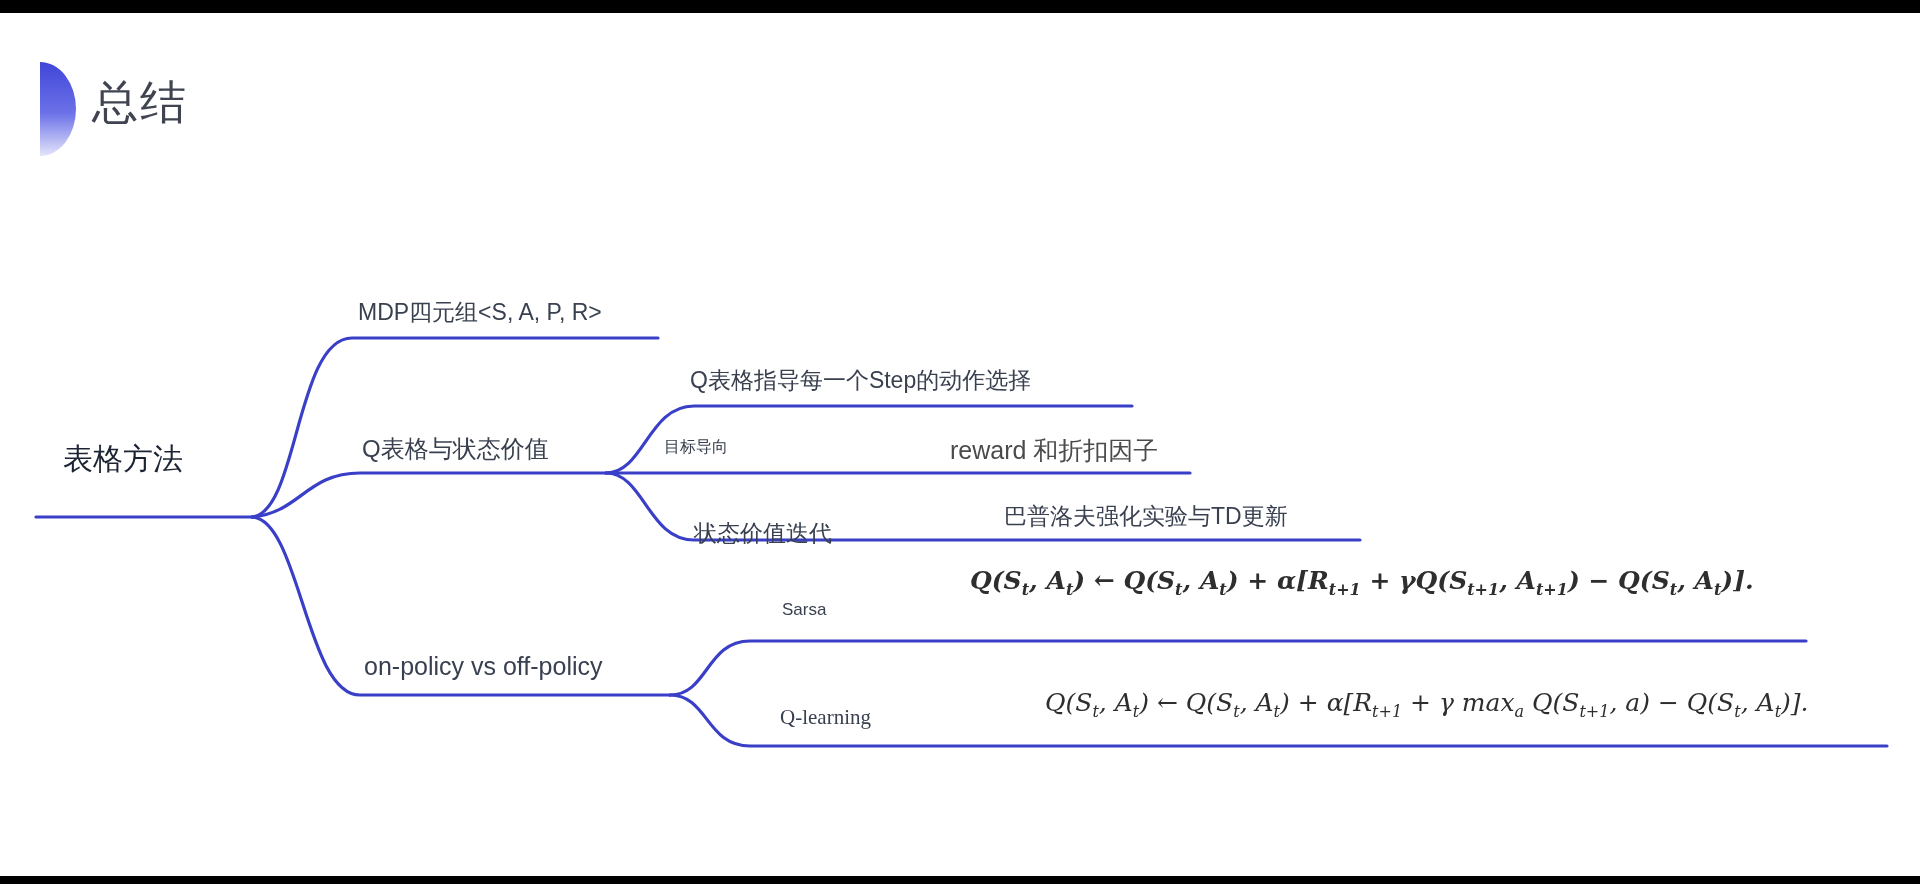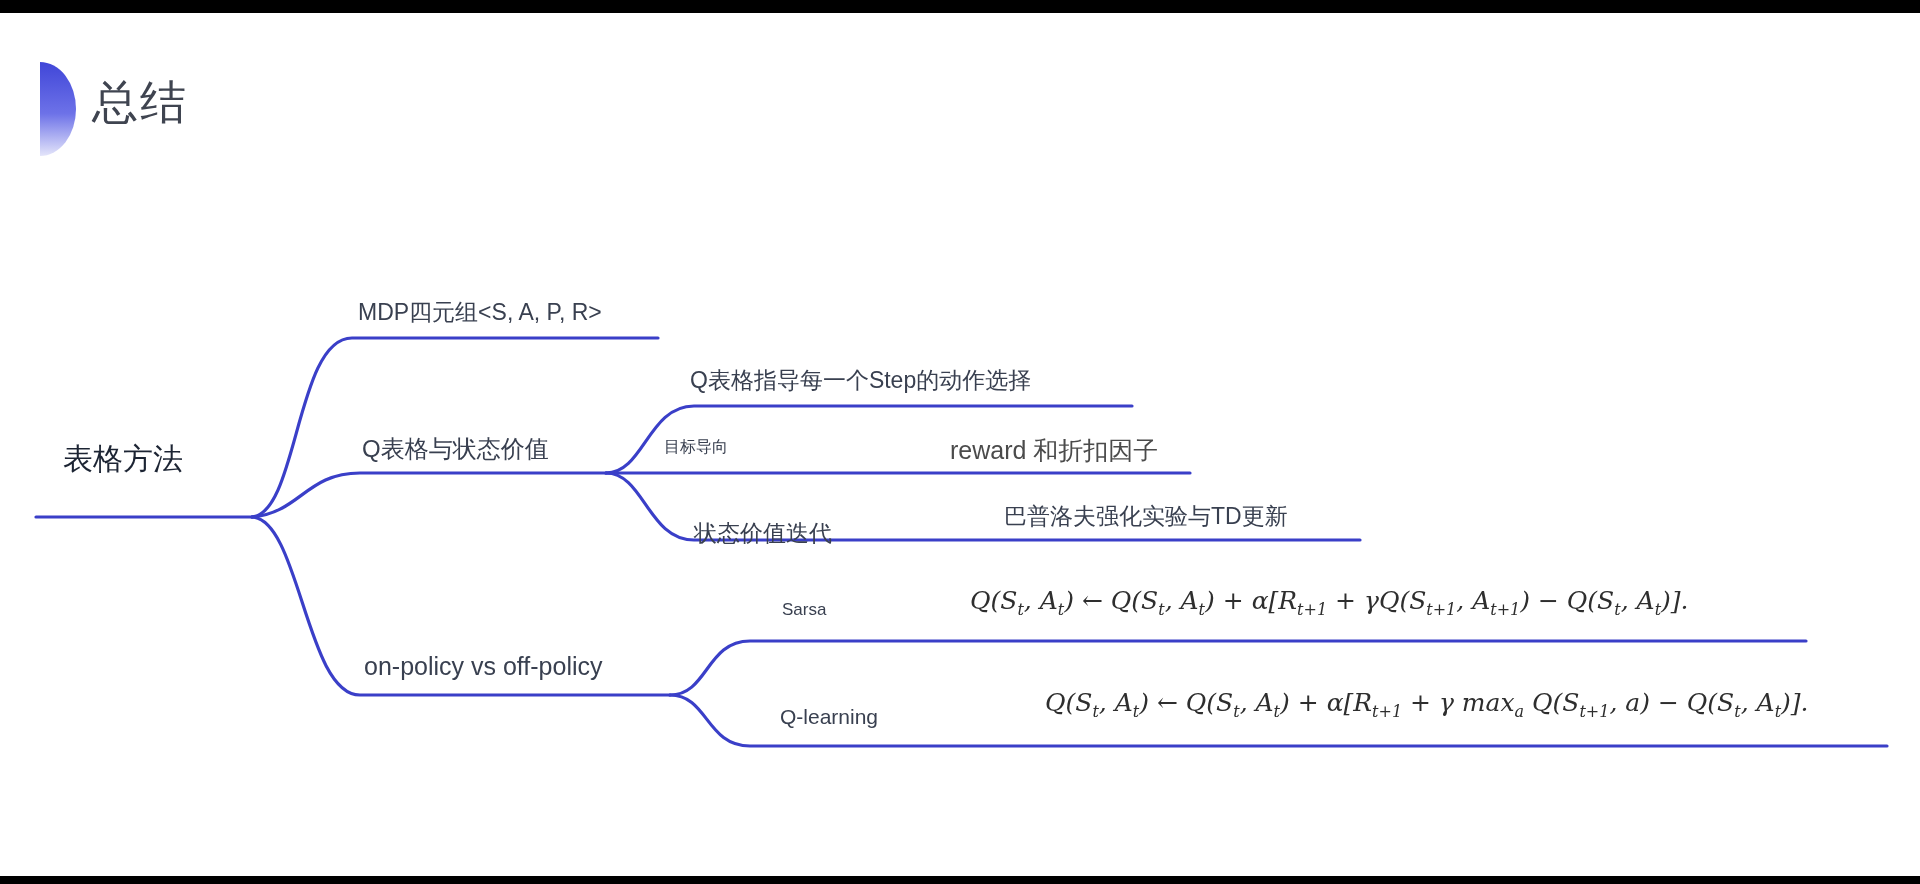--- a/index.html
+++ b/index.html
@@ -49,27 +49,27 @@
   .node{color:var(--node-text);}
   .lbl-mdp{left:358px;top:299px;font-size:23px;}
   .lbl-qtable{left:362px;top:435px;font-size:24px;}
   .lbl-step{left:690px;top:367px;font-size:23px;}
   .lbl-goal{left:664px;top:438px;font-size:16px;}
   .lbl-goal-note{left:938px;top:436px;font-size:25px;color:var(--note-text);margin-left:12px;}
   .lbl-value{left:694px;top:520px;font-size:23px;}
   .lbl-value-note{left:985px;top:503px;font-size:23px;margin-left:19px;}
   .lbl-policy{left:364px;top:652px;font-size:25px;}
   .lbl-sarsa{left:782px;top:580px;font-size:17px;margin-top:20px;}
-  .lbl-qlearning{left:780px;top:705px;font-size:21px;}
+  .lbl-qlearning{left:780px;top:705px;font-size:21px;font-family:Liberation Serif, serif;}
   .formula{
     font-family:"DejaVu Serif", serif;font-style:italic;
     font-size:25px;color:var(--formula-text);
   }
   .formula sub{font-size:16px;font-style:italic;}
-  .f-sarsa{left:970px;top:587px;}
+  .f-sarsa{left:970px;top:567px;font-weight:bold;}
   .f-qlearning{left:1045px;top:689px;}
 </style>
 </head>
 <body>
 
 <div class="letterbox top"></div>
 <div class="letterbox bottom"></div>
 
 <div class="title-wrap">
   <div class="title-icon"></div>

